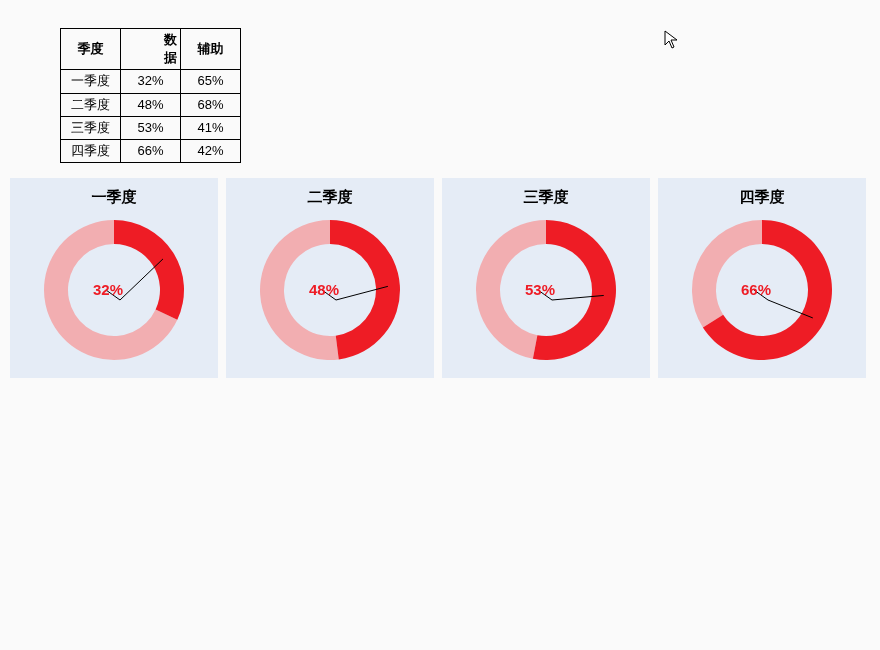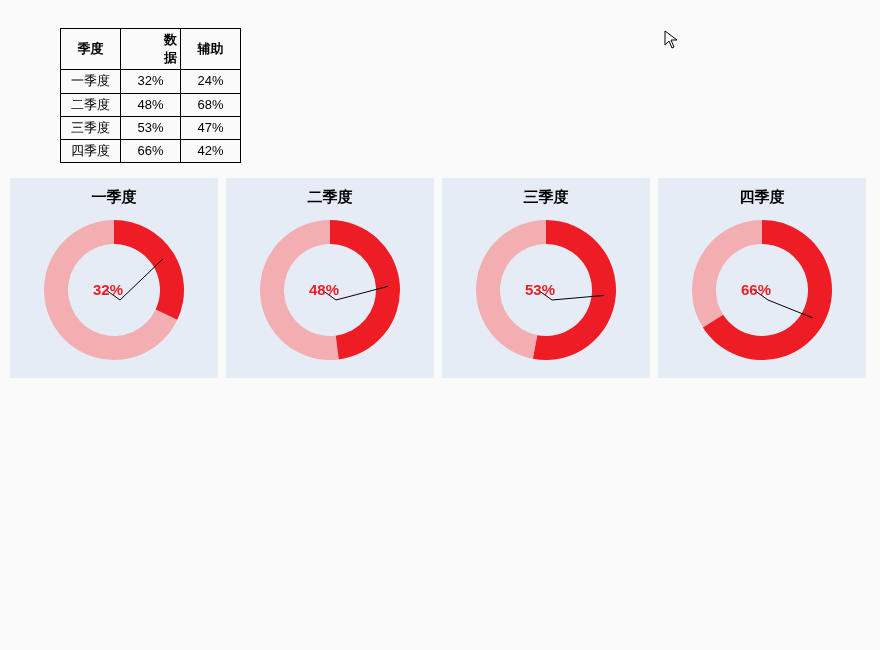--- a/index.html
+++ b/index.html
@@ -92,31 +92,31 @@
       <tr>
         <th class="col-q">季度</th>
         <th class="col-d">数据</th>
         <th class="col-a">辅助</th>
       </tr>
     </thead>
     <tbody>
       <tr>
         <td>一季度</td>
         <td>32%</td>
-        <td>24%</td>
+        <td>65%</td>
       </tr>
       <tr>
         <td>二季度</td>
         <td>48%</td>
         <td>68%</td>
       </tr>
       <tr>
         <td>三季度</td>
         <td>53%</td>
-        <td>47%</td>
+        <td>41%</td>
       </tr>
       <tr>
         <td>四季度</td>
         <td>66%</td>
         <td>42%</td>
       </tr>
     </tbody>
   </table>
 </div>
 

